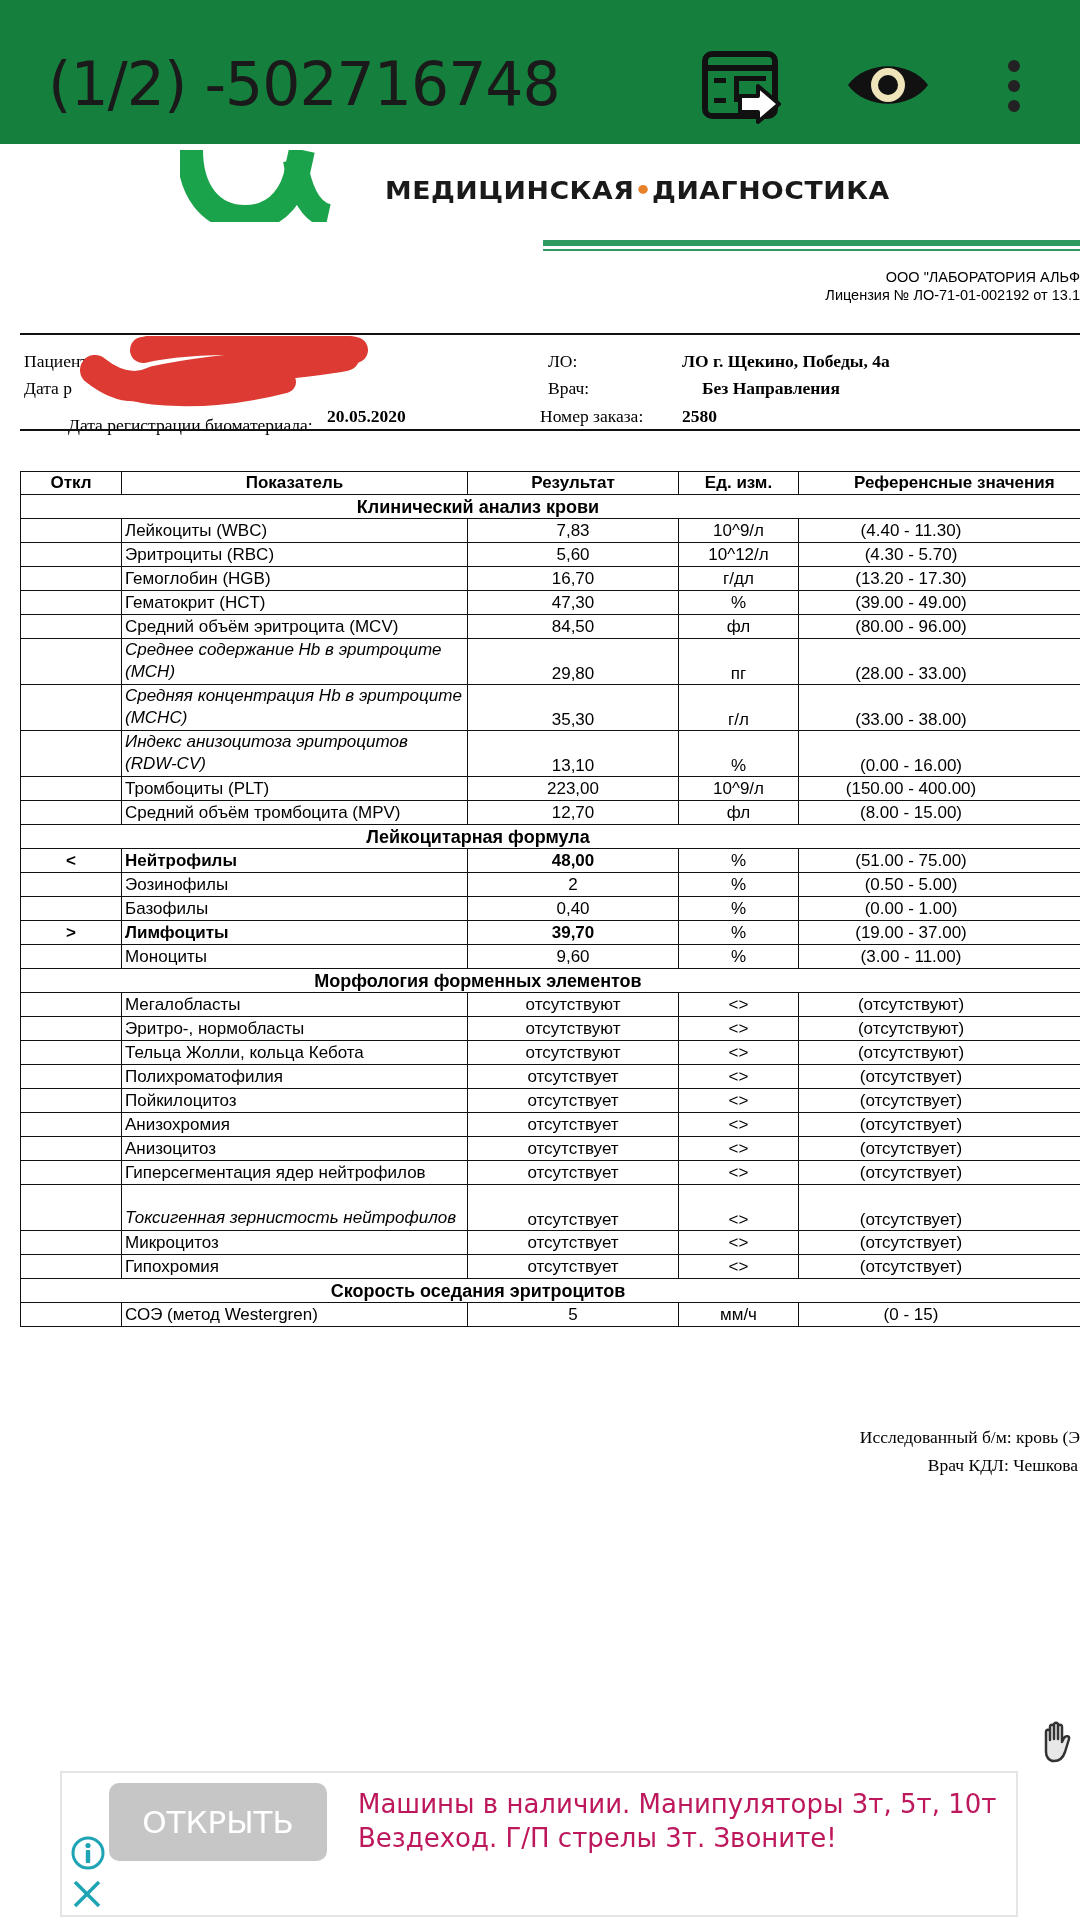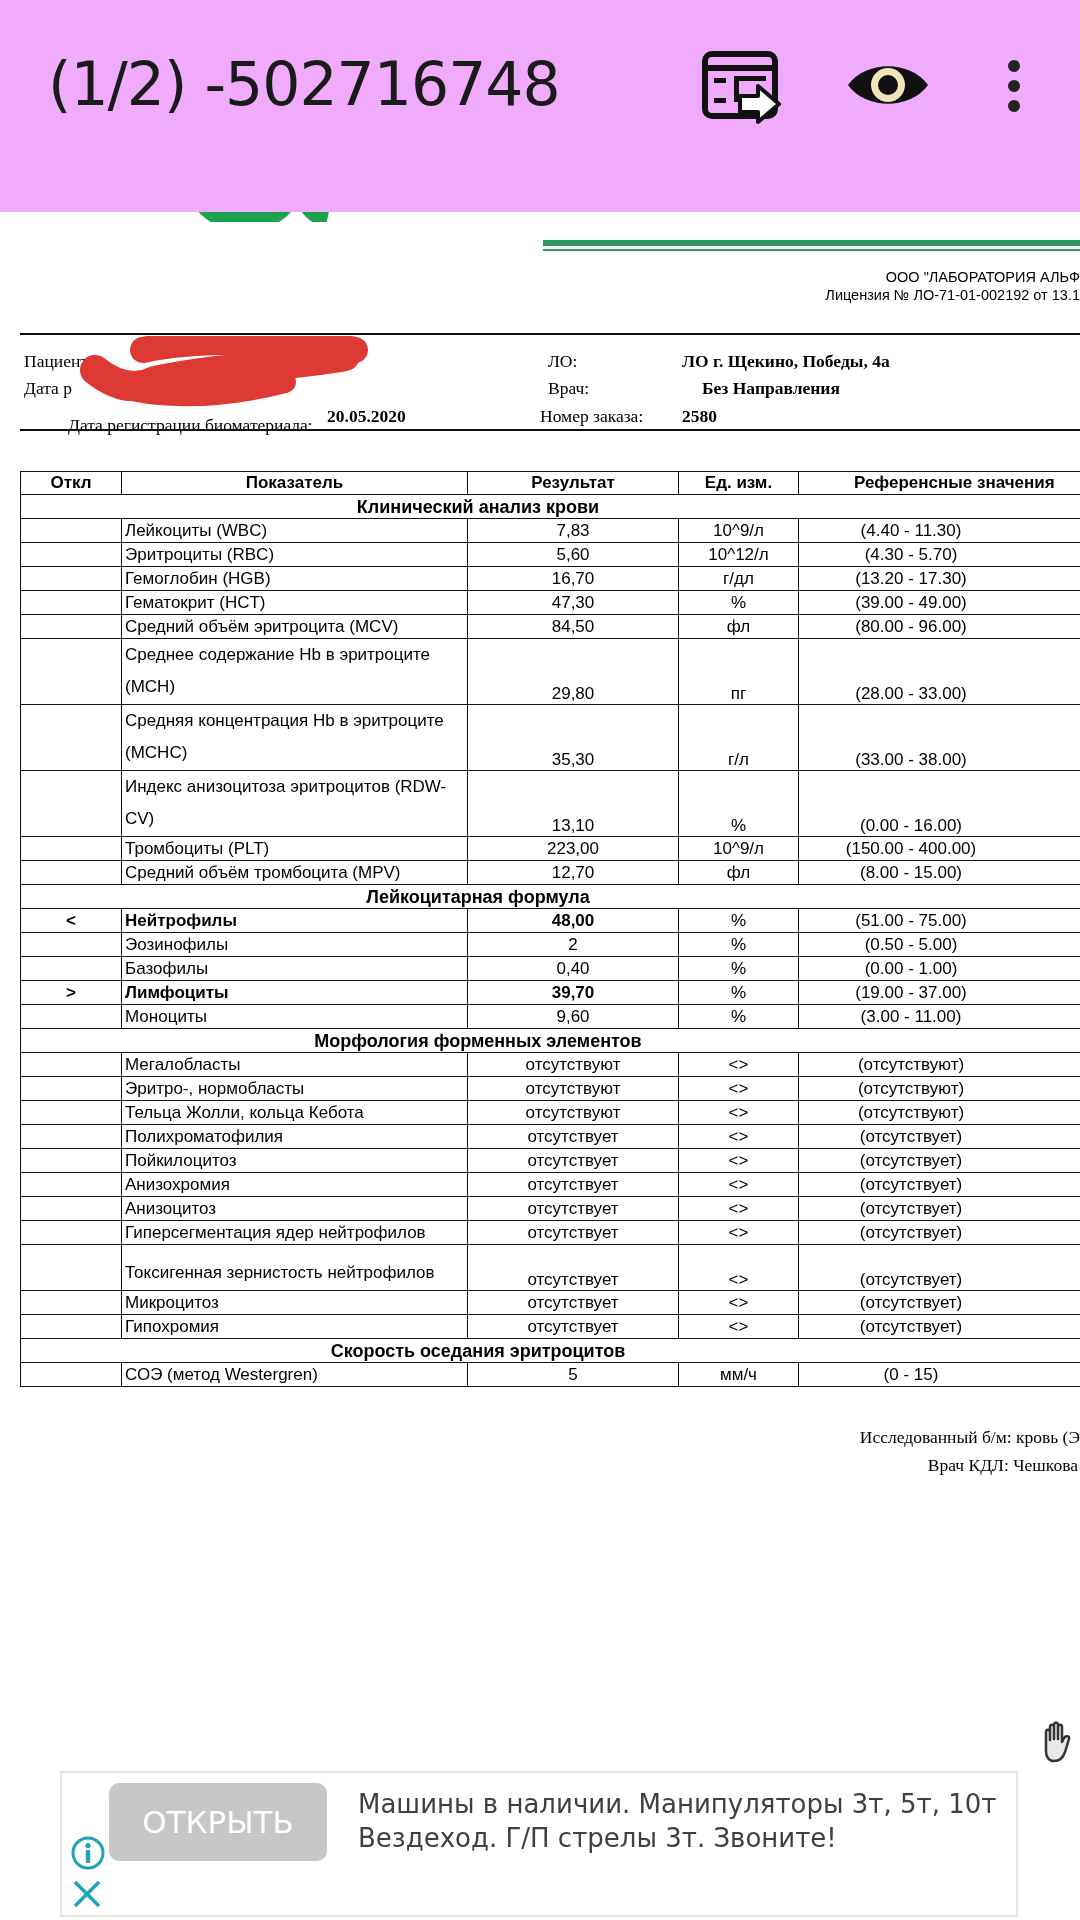--- a/index.html
+++ b/index.html
@@ -1,17 +1,17 @@
 <!DOCTYPE html>
 <html><head>
 <meta charset="utf-8">
 <style>
   html, body { margin:0; padding:0; }
   body { width:1080px; height:1920px; position:relative; overflow:hidden; background:#ffffff; font-family:"Liberation Sans", sans-serif; color:#000; }
-  .appbar { position:absolute; left:0; top:0; width:1080px; height:212px; background:#f0abfc; z-index:5; }
+  .appbar { position:absolute; left:0; top:0; width:1080px; height:144px; background:#15803d; z-index:5; }
   .appbar .title { position:absolute; left:48px; top:48px; font-size:60px; line-height:72px; color:#1a1a1a; font-family:"DejaVu Sans", sans-serif; letter-spacing:-1px; }
   .appbar .icon { position:absolute; }
   .ic-export { left:702px; top:48px; width:80px; height:80px; }
   .ic-eye { left:846px; top:56px; width:84px; height:58px; }
   .ic-more { left:1000px; top:58px; width:28px; height:56px; }
 
   .doc { position:absolute; left:0; top:0; width:1080px; height:1920px; }
   .logo-alpha { position:absolute; left:180px; top:150px; width:160px; height:72px; overflow:hidden; }
   .logo-text { position:absolute; left:385px; top:176px; font-size:25px; font-weight:bold; letter-spacing:0.5px; color:#1a1a1a; font-family:"DejaVu Sans", sans-serif; transform:scaleX(1.07); transform-origin:left; white-space:nowrap; }
   .logo-text .dot { color:#E8822A; }
@@ -24,31 +24,31 @@
   .info { position:absolute; font-family:"Liberation Serif", serif; font-size:17.5px; line-height:27px; white-space:nowrap; }
   .redact { position:absolute; left:75px; top:336px; width:295px; height:72px; }
 
   table.res { position:absolute; left:20px; top:471px; border-collapse:collapse; table-layout:fixed; width:1100px; font-size:17px; }
   table.res td, table.res th { border:1.5px solid #111; padding:0 3px; height:23px; line-height:20px; overflow:hidden; white-space:nowrap; }
   table.res th { font-weight:bold; text-align:center; height:22px; }
   table.res td.sec { text-align:center; font-weight:bold; font-size:18px; }
   table.res td.c { text-align:center; }
   table.res td.dev { text-align:center; font-weight:bold; }
   table.res tr.two td { height:44px; vertical-align:bottom; }
-  table.res tr.two td.name { white-space:normal; line-height:32px; padding-bottom:1px; }
+  table.res tr.two td.name { white-space:normal; line-height:22px; padding-bottom:1px;font-style:italic; }
   table.res tr.hi td { font-weight:bold; }
   table.res tr.hi td.dash { border-right:1.5px dashed #333; }
 
   .foot { position:absolute; right:0; font-family:"Liberation Serif", serif; font-size:17.5px; white-space:nowrap;margin-top:27px; }
 
   .hand { position:absolute; left:1036px; top:1720px; width:44px; height:44px; }
 
   .ad { position:absolute; left:60px; top:1771px; width:958px; height:146px; background:#fff; border:2px solid #E3E6E4; box-sizing:border-box; }
   .ad .btn { position:absolute; left:47px; top:10px; width:218px; height:78px; background:#C6C6C6; border-radius:10px; color:#fff; font-size:31px; line-height:78px; text-align:center; font-family:"DejaVu Sans", sans-serif; letter-spacing:0px; }
-  .ad .txt { position:absolute; left:296px; top:14px; width:644px; height:80px; overflow:hidden; font-size:26px; line-height:34px; color:#404040; font-family:"DejaVu Sans", sans-serif; white-space:nowrap; }
+  .ad .txt { position:absolute; left:296px; top:14px; width:644px; height:80px; overflow:hidden; font-size:26px; line-height:34px; color:#be185d; font-family:"DejaVu Sans", sans-serif; white-space:nowrap; }
   .ad .i { position:absolute; left:8px; top:62px; width:36px; height:36px; }
   .ad .x { position:absolute; left:10px; top:106px; width:30px; height:30px; }
 </style>
 </head>
 <body>
 
 <div class="doc">
 
   <div class="logo-alpha">
     <svg width="160" height="72" viewBox="0 0 160 72">

